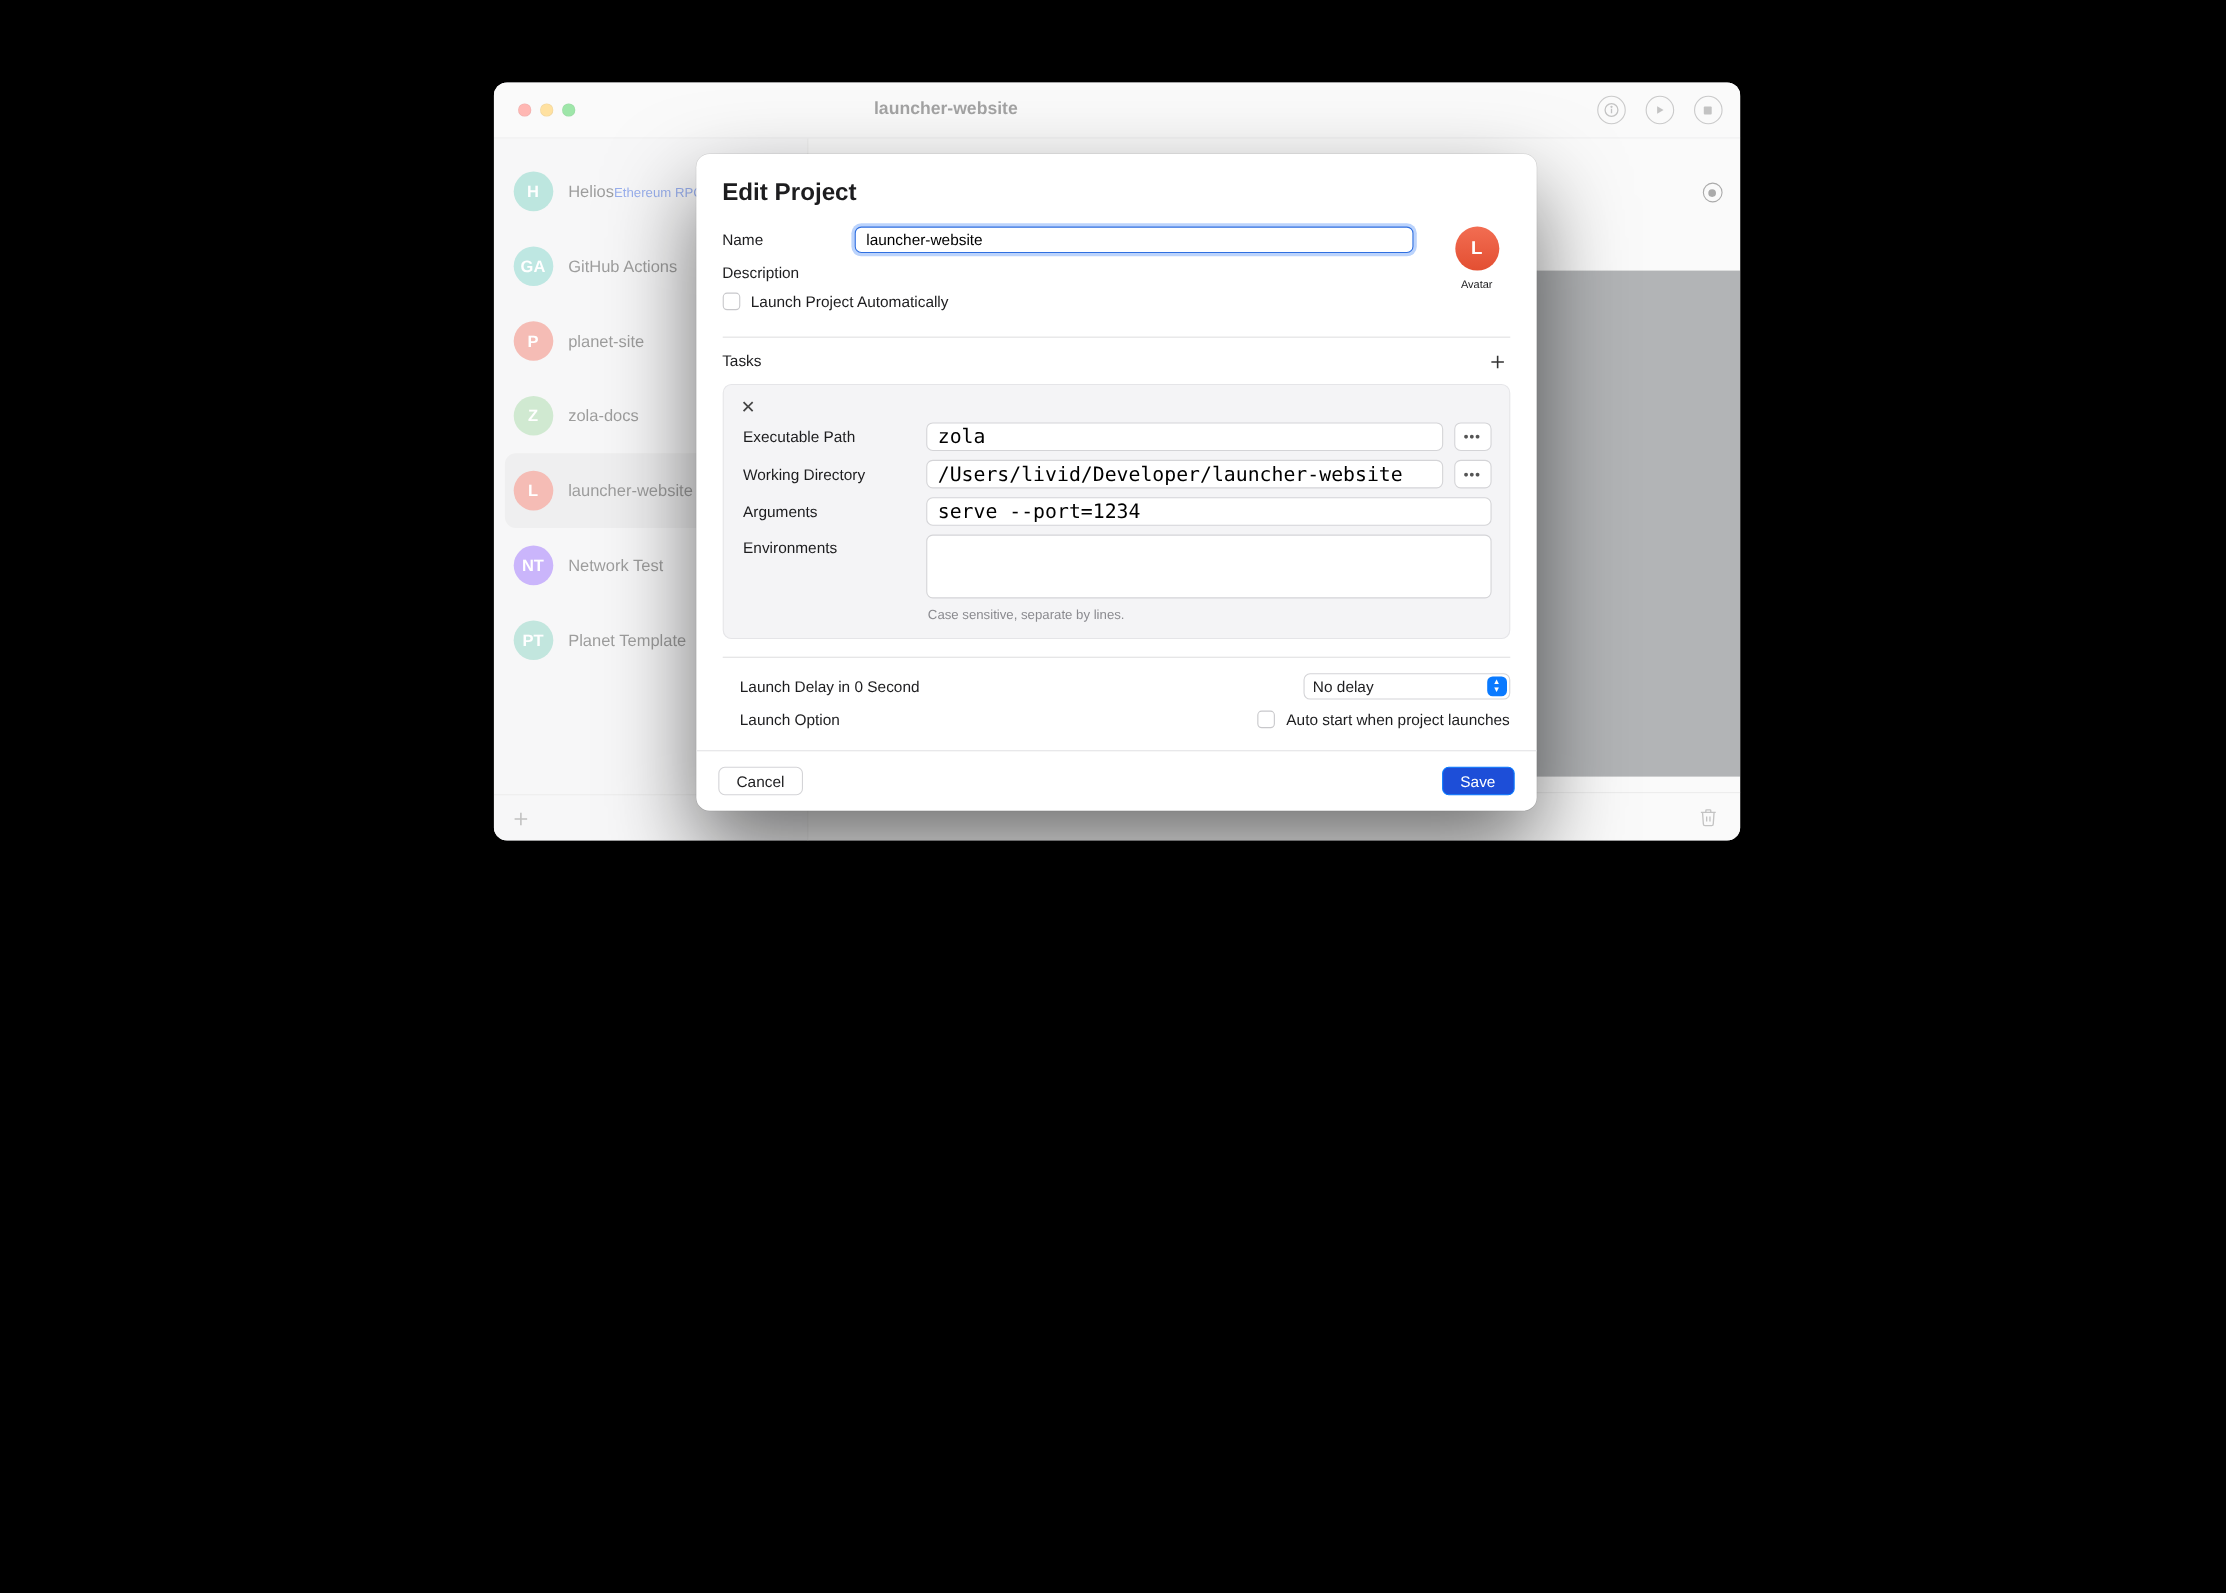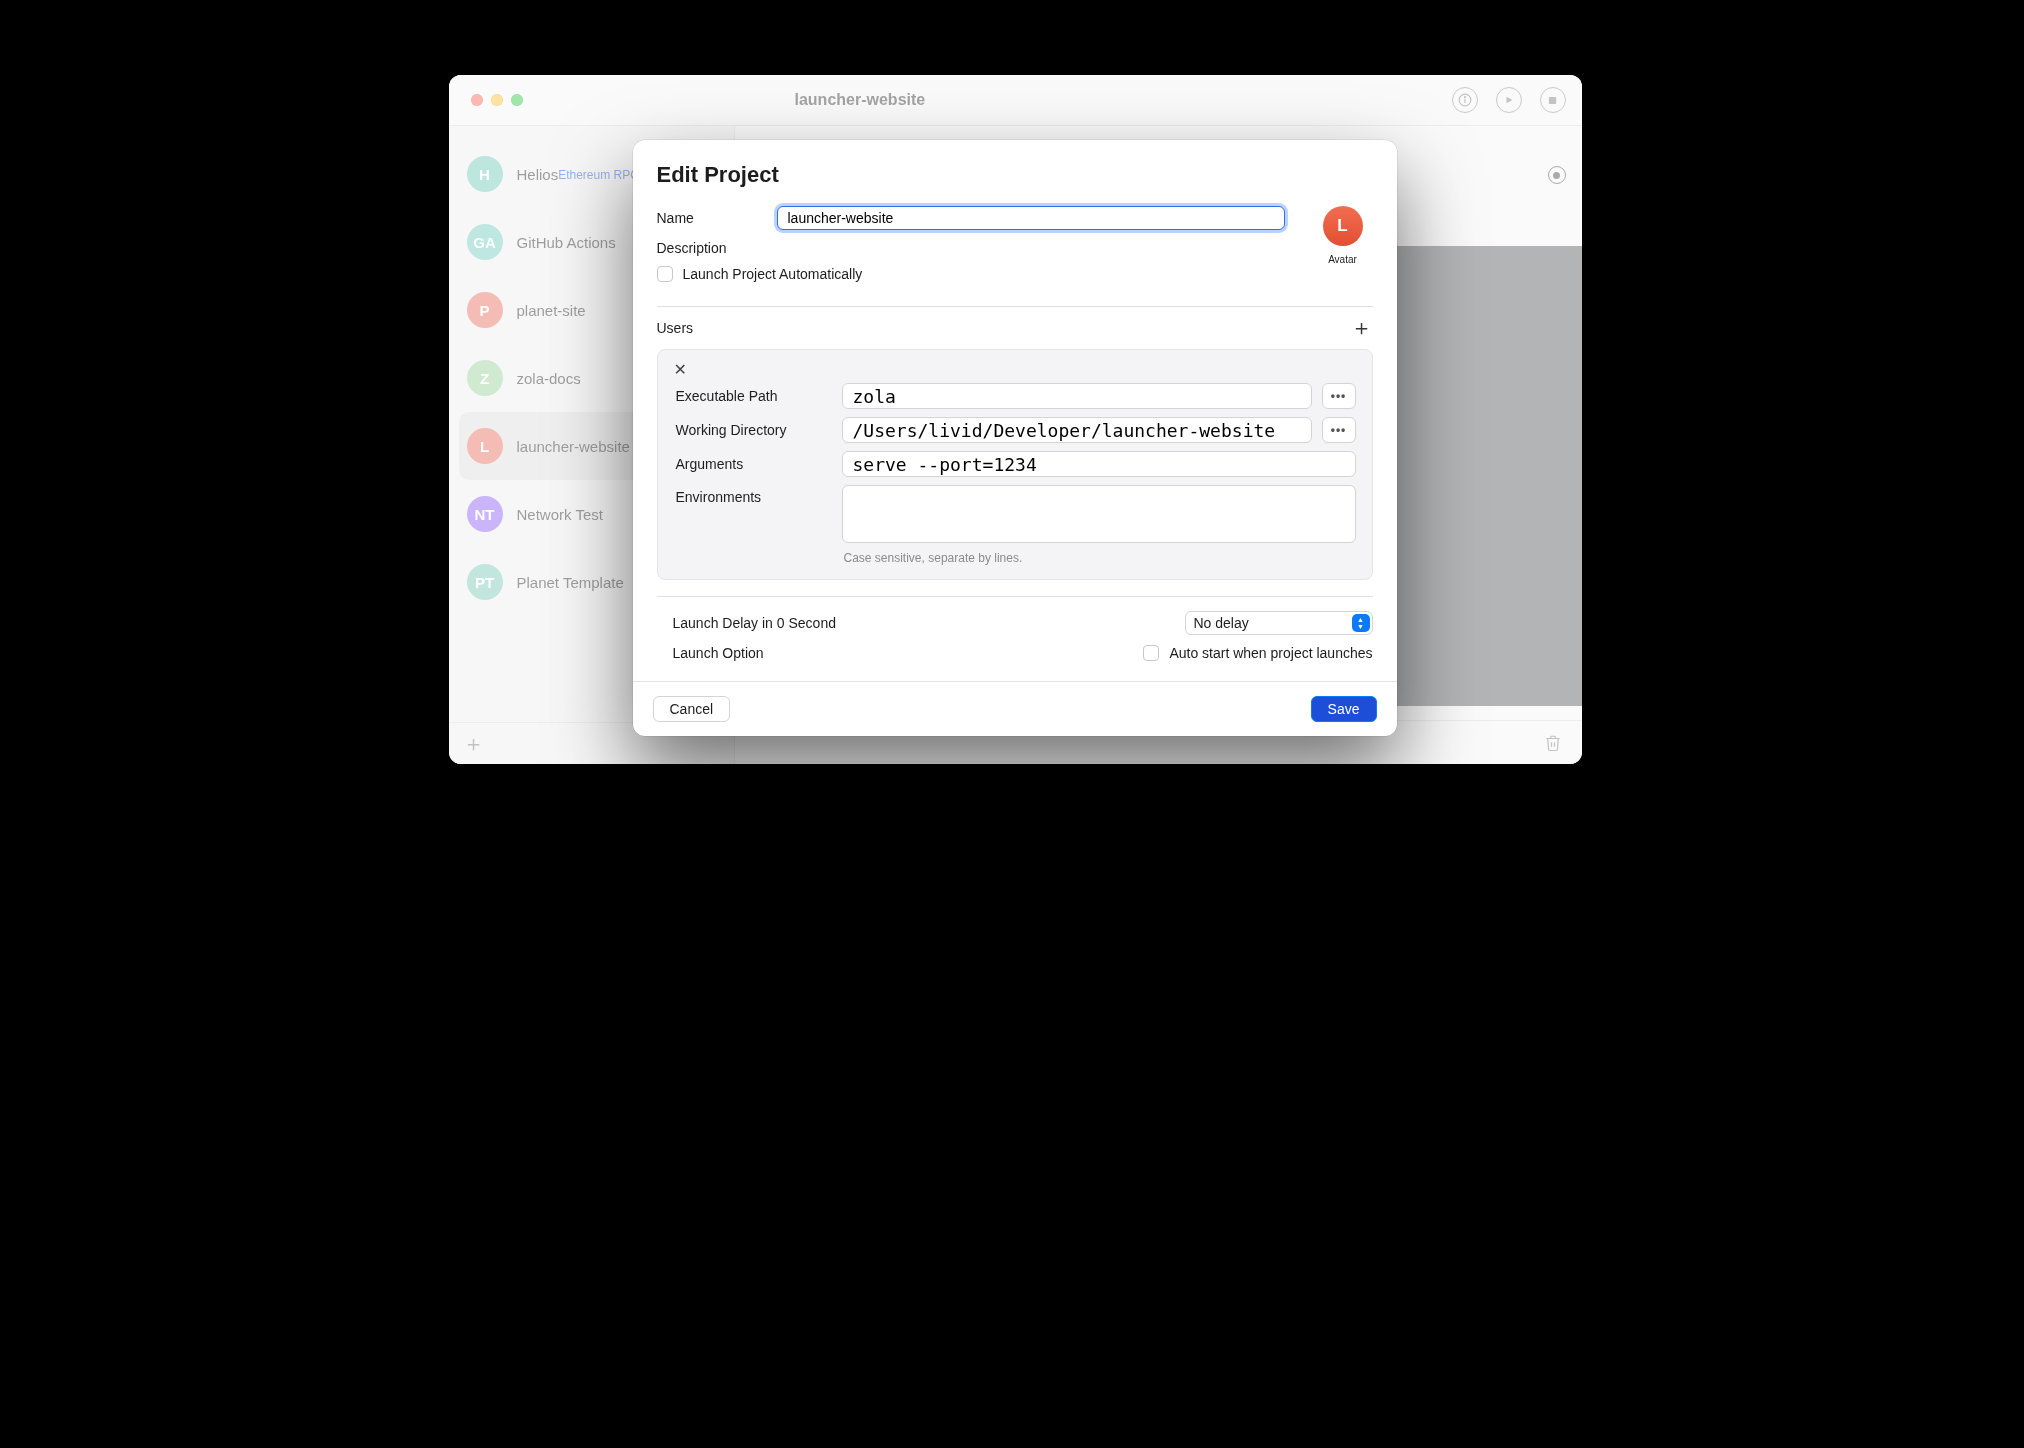--- a/index.html
+++ b/index.html
@@ -456,21 +456,21 @@
         </div>
         <div class="avatar-col">
           <div class="avatar-circle">L</div>
           <div class="avatar-label">Avatar</div>
         </div>
       </div>
 
       <div class="divider"></div>
 
       <div class="tasks-header">
-        <div class="tasks-header-label">Users</div>
+        <div class="tasks-header-label">Tasks</div>
         <div class="plus-icon">＋</div>
       </div>
 
       <div class="task-card">
         <span class="task-close">✕</span>
         <div class="task-row">
           <div class="task-label">Executable Path</div>
           <input class="mono-input" value="zola" style="">
           <div class="path-btn">•••</div>
         </div>

